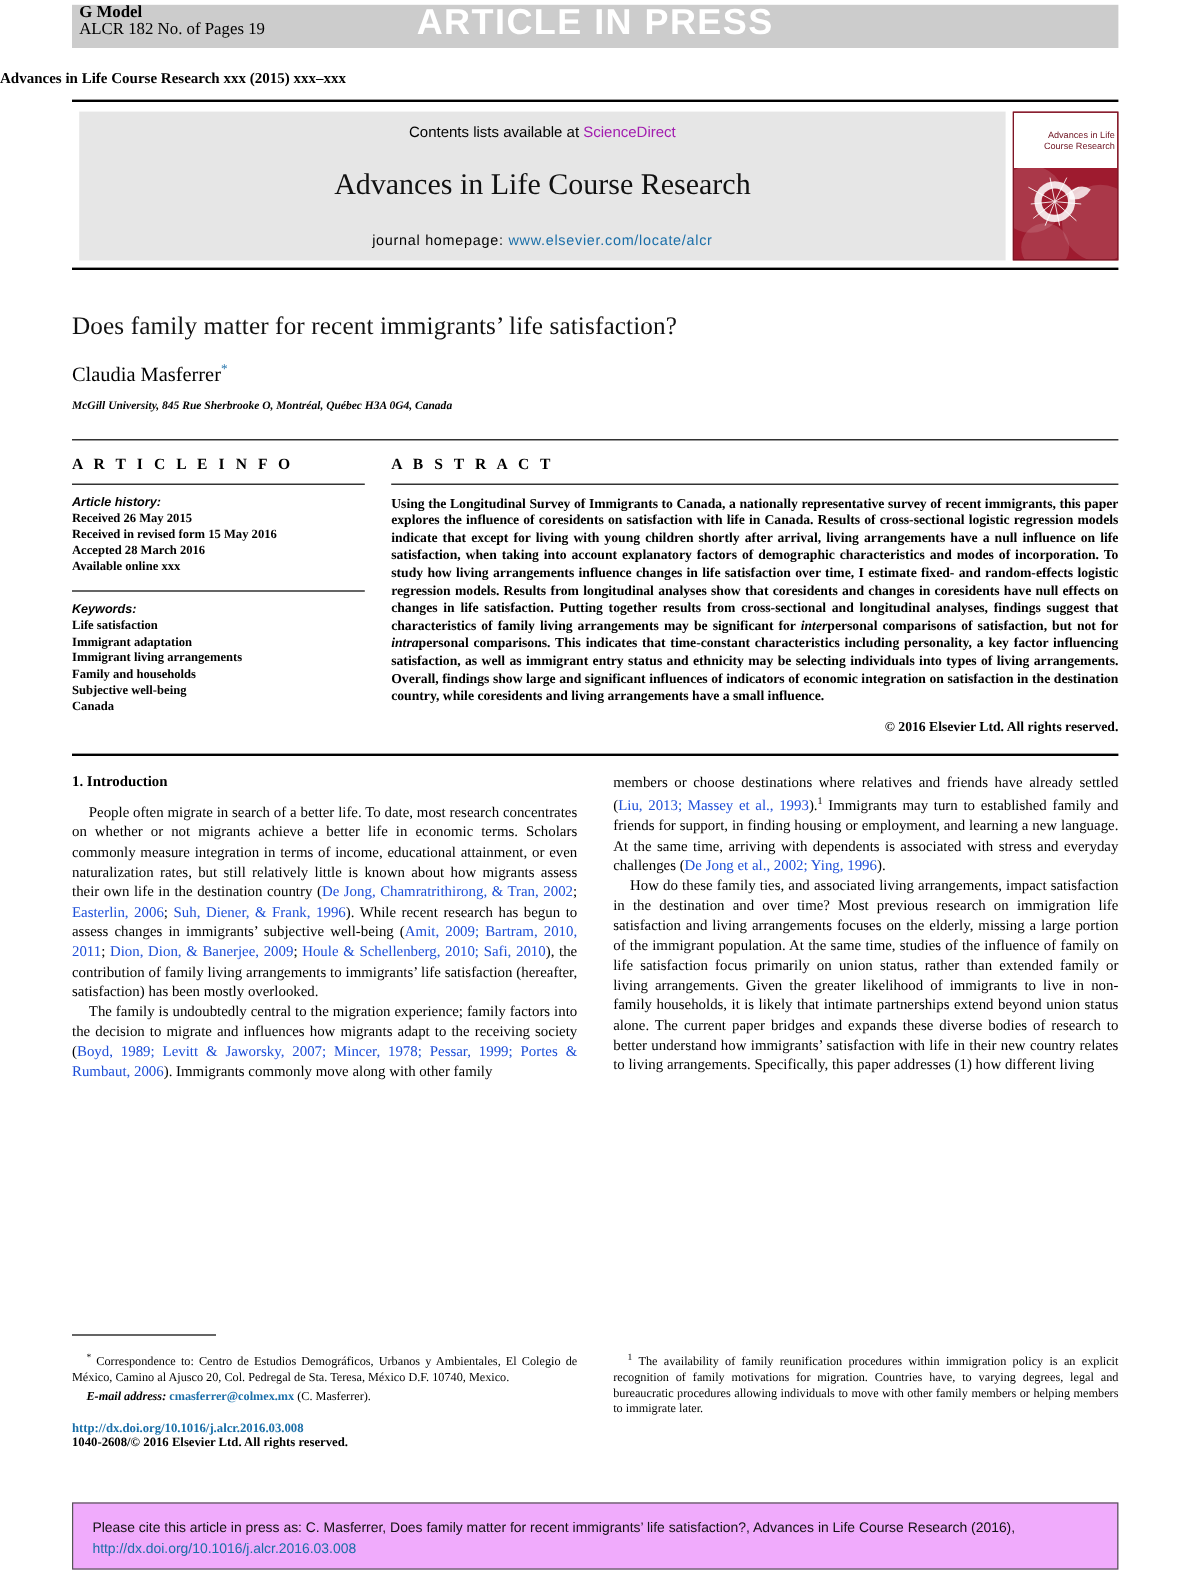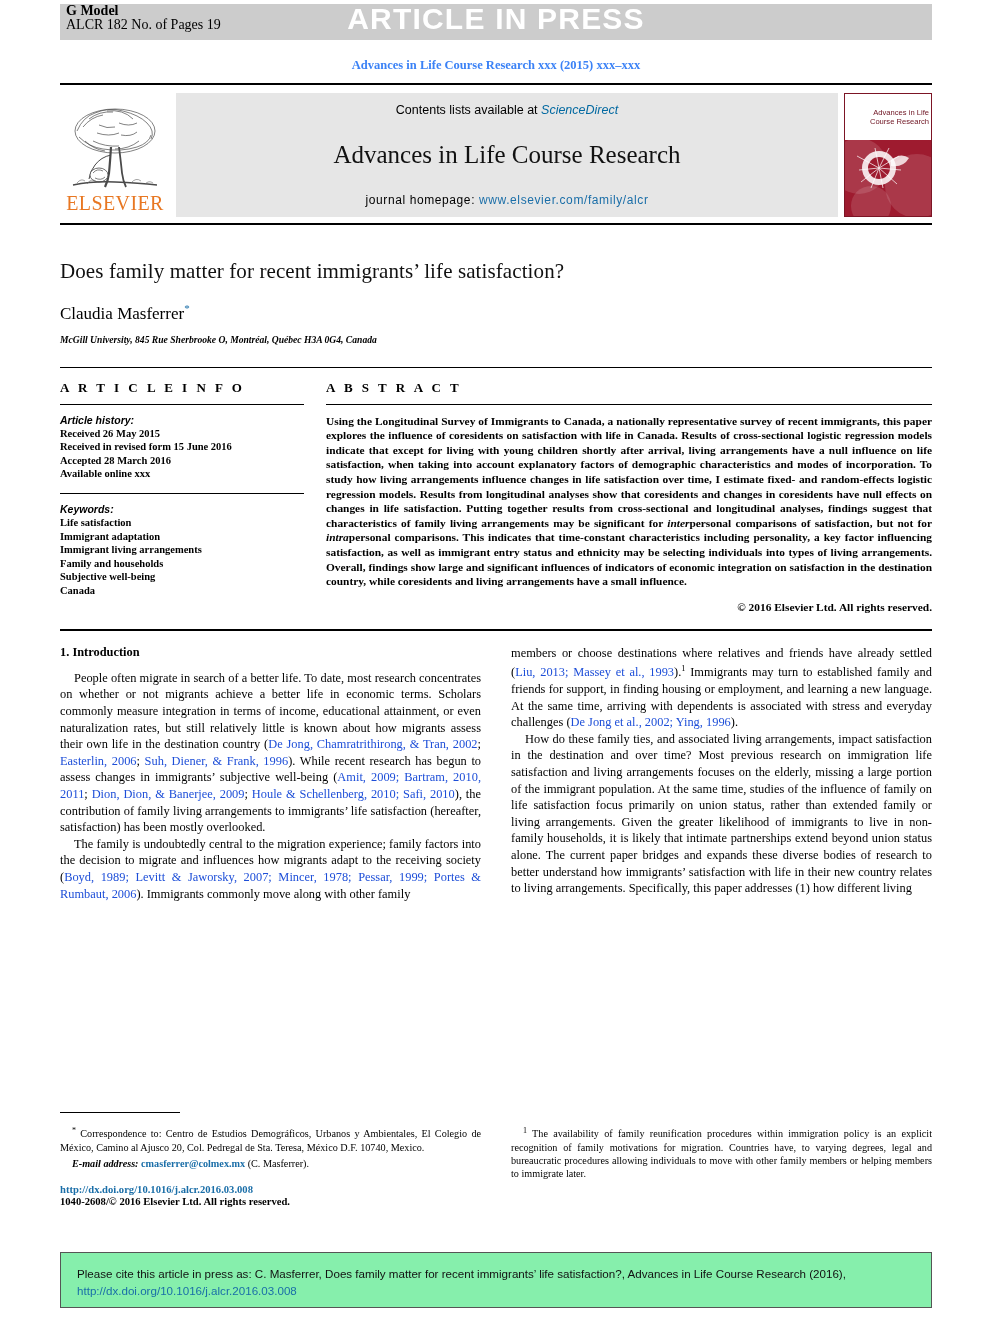--- a/index.html
+++ b/index.html
@@ -47,25 +47,24 @@
     top: 4px;
     font-family: "Liberation Serif", serif;
     font-size: 14px;
     line-height: 13.5px;
     color: #000;
   }
   .gmodel b { font-weight: bold; }
 
   
   .journal-line {
-    text-align: center;
     font-family: "Liberation Serif", serif;
     font-weight: bold;
     font-size: 12.5px;
-    color: #3b82f6;
+    color: #000000;
     padding-top: 16px;
     padding-bottom: 10px;
   }
 
   
   .masthead {
     margin: 0 60px;
     border-top: 2.2px solid #000;
     padding-top: 8px;
     display: flex;
@@ -98,21 +97,21 @@
     align-items: center;
     padding: 10px 4px 10px 4px;
     margin-left: 6px;
     margin-right: 6px;
   }
   .contents-line {
     font-family: "Liberation Sans", sans-serif;
     font-size: 12.5px;
     color: #000;
   }
-  .contents-line .sd { color: #0369a1; font-style: italic; }
+  .contents-line .sd { color: #a21caf; }
   .journal-title {
     font-family: "Liberation Serif", serif;
     font-size: 25px;
     color: #111;
   }
   .homepage-line {
     font-family: "Liberation Sans", sans-serif;
     font-size: 12px;
     letter-spacing: 0.6px;
     color: #000;
@@ -281,21 +280,21 @@
   }
 
   
   .cite-box {
     position: absolute;
     left: 60px;
     top: 1252px;
     width: 872px;
     height: 56px;
     box-sizing: border-box;
-    background: #86efac;
+    background: #f0abfc;
     border: 1.6px solid #555;
     padding: 12px 16px;
   }
   .cite-text {
     font-family: "Liberation Sans", sans-serif;
     font-size: 11.6px;
     line-height: 17px;
     color: #111;
   }
   .cite-text .link { color: #1a6ea8; }
@@ -323,48 +322,28 @@
   <div class="gmodel">
     <b>G Model</b><br>
     <span>ALCR 182 No. of Pages 19</span>
   </div>
 </div>
 
 <div class="journal-line">Advances in Life Course Research xxx (2015) xxx–xxx</div>
 
 <div class="masthead">
 
-  <div class="elsevier-logo">
-    <svg class="tree-svg" width="96" height="86" viewBox="0 0 96 86">
-      <g stroke="#4a4a4a" stroke-width="0.7" fill="none">
-        <ellipse cx="48" cy="26" rx="40" ry="22" fill="#ffffff"></ellipse>
-        <path d="M10 26 q6 -14 18 -18 q14 -6 28 -2 q16 4 24 12 q8 8 4 16"></path>
-        <path d="M12 32 q10 10 24 12 q18 3 34 -2 q12 -4 14 -12"></path>
-        <path d="M22 14 q10 -8 24 -7 M40 6 q16 -2 26 8 M16 22 q8 -10 20 -12"></path>
-        <path d="M26 36 q12 6 26 5 M48 44 q14 0 24 -8 M18 36 q8 8 20 10"></path>
-        <path d="M32 20 q8 4 16 2 M52 18 q10 4 18 0 M30 28 q12 4 22 0 M54 30 q10 2 16 -3"></path>
-      </g>
-      <path d="M44 42 q-1 16 -2 26 q-1 8 -4 14" stroke="#4a4a4a" stroke-width="2.2" fill="none"></path>
-      <path d="M52 42 q2 16 3 26 q1 8 4 14" stroke="#4a4a4a" stroke-width="1.8" fill="none"></path>
-      <path d="M44 50 q-10 2 -16 10 q-5 6 -6 14" stroke="#4a4a4a" stroke-width="1" fill="none"></path>
-      <ellipse cx="32" cy="70" rx="9" ry="7" stroke="#4a4a4a" stroke-width="0.8" fill="#ffffff"></ellipse>
-      <path d="M26 68 q4 -5 10 -2 M28 73 q6 3 10 -1" stroke="#4a4a4a" stroke-width="0.7" fill="none"></path>
-      <path d="M6 80 q20 -4 42 -3 q24 1 42 3" stroke="#4a4a4a" stroke-width="1.4" fill="none"></path>
-      <path d="M10 78 q4 -5 8 -2 M64 78 q5 -6 10 -2 M78 79 q4 -4 8 -1 M20 79 q4 -6 9 -3" stroke="#6a6a6a" stroke-width="0.6" fill="none"></path>
-    </svg>
-    <div class="elsevier-word">ELSEVIER</div>
-  </div>
 
   <div class="masthead-center">
     <div class="contents-line">
       <span>Contents lists available at </span><span class="sd">ScienceDirect</span>
     </div>
     <div class="journal-title">Advances in Life Course Research</div>
     <div class="homepage-line">
-      <span>journal homepage: </span><span class="url">www.elsevier.com/family/alcr</span>
+      <span>journal homepage: </span><span class="url">www.elsevier.com/locate/alcr</span>
     </div>
   </div>
 
   <div class="cover-thumb">
     <div class="cov-top"></div>
     <div class="cov-title">Advances in Life Course Research</div>
     <div class="cov-circ" style="left:-14px; top:44px; width:56px; height:56px;"></div>
     <div class="cov-circ" style="left:40px; top:60px; width:64px; height:64px;"></div>
     <div class="cov-circ" style="left:6px; top:92px; width:40px; height:40px;"></div>
     <svg width="88" height="60" viewBox="0 0 88 60" style="position:absolute; left:0; top:46px;">
@@ -387,21 +366,21 @@
   <div class="affil">McGill University, 845 Rue Sherbrooke O, Montréal, Québec H3A 0G4, Canada</div>
 </div>
 
 <div class="info-abstract">
 
   <div class="col-info">
     <div class="sec-head">A R T I C L E   I N F O</div>
     <div class="thin-rule"></div>
     <div class="info-sub">Article history:</div>
     <div class="info-line">Received 26 May 2015</div>
-    <div class="info-line">Received in revised form 15 June 2016</div>
+    <div class="info-line">Received in revised form 15 May 2016</div>
     <div class="info-line">Accepted 28 March 2016</div>
     <div class="info-line">Available online xxx</div>
 
     <div class="kw-block">
       <div class="thin-rule"></div>
       <div class="info-sub">Keywords:</div>
       <div class="info-line">Life satisfaction</div>
       <div class="info-line">Immigrant adaptation</div>
       <div class="info-line">Immigrant living arrangements</div>
       <div class="info-line">Family and households</div>

